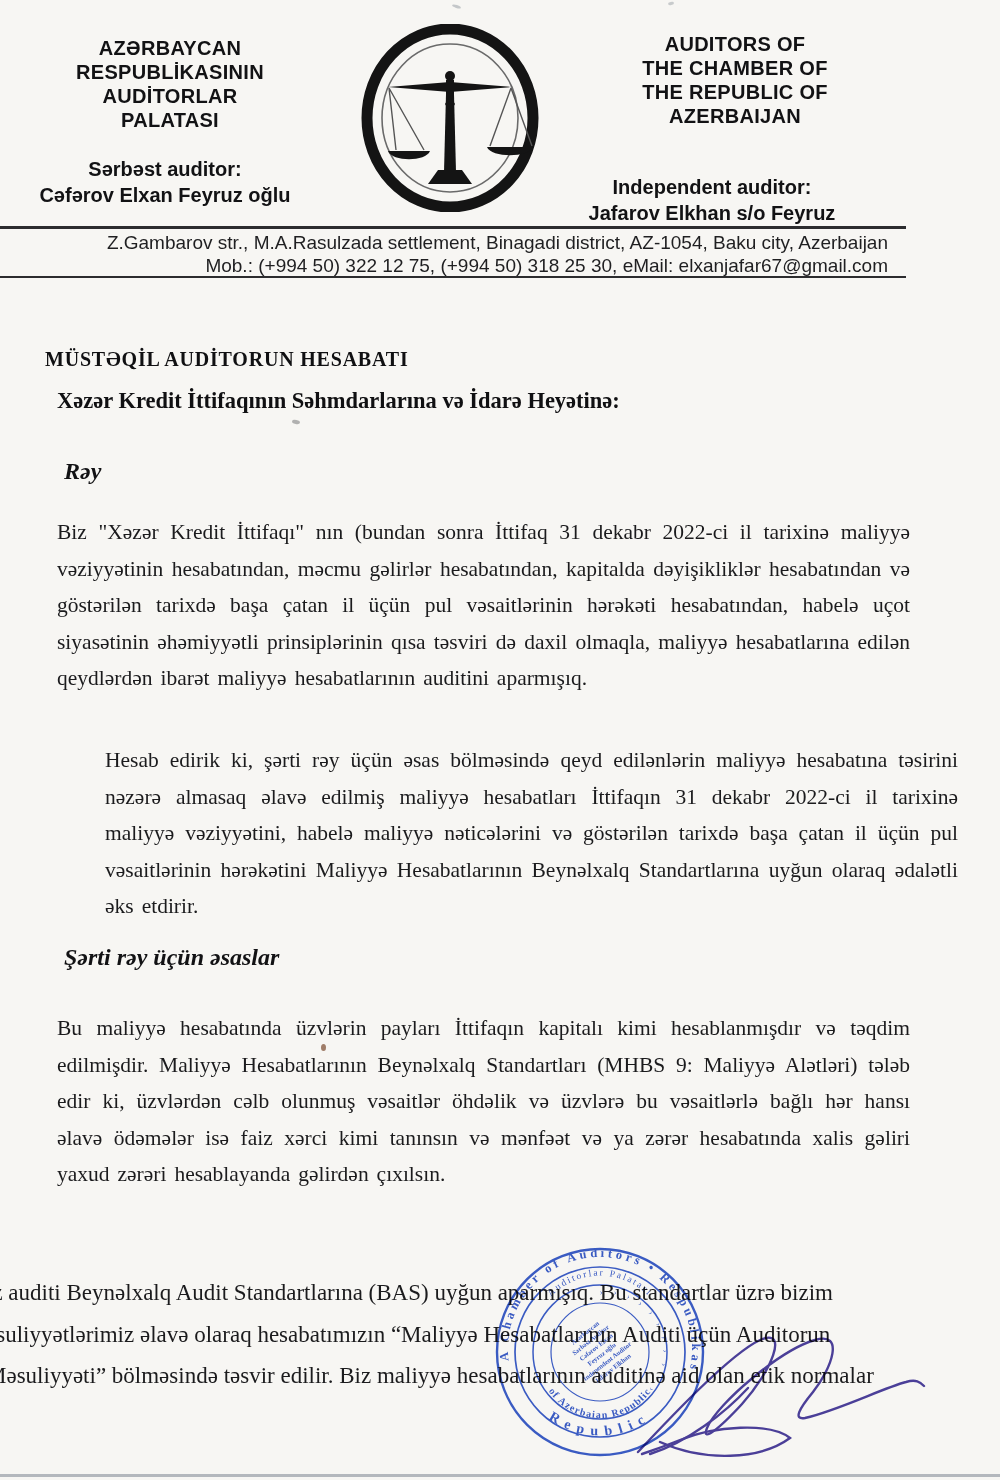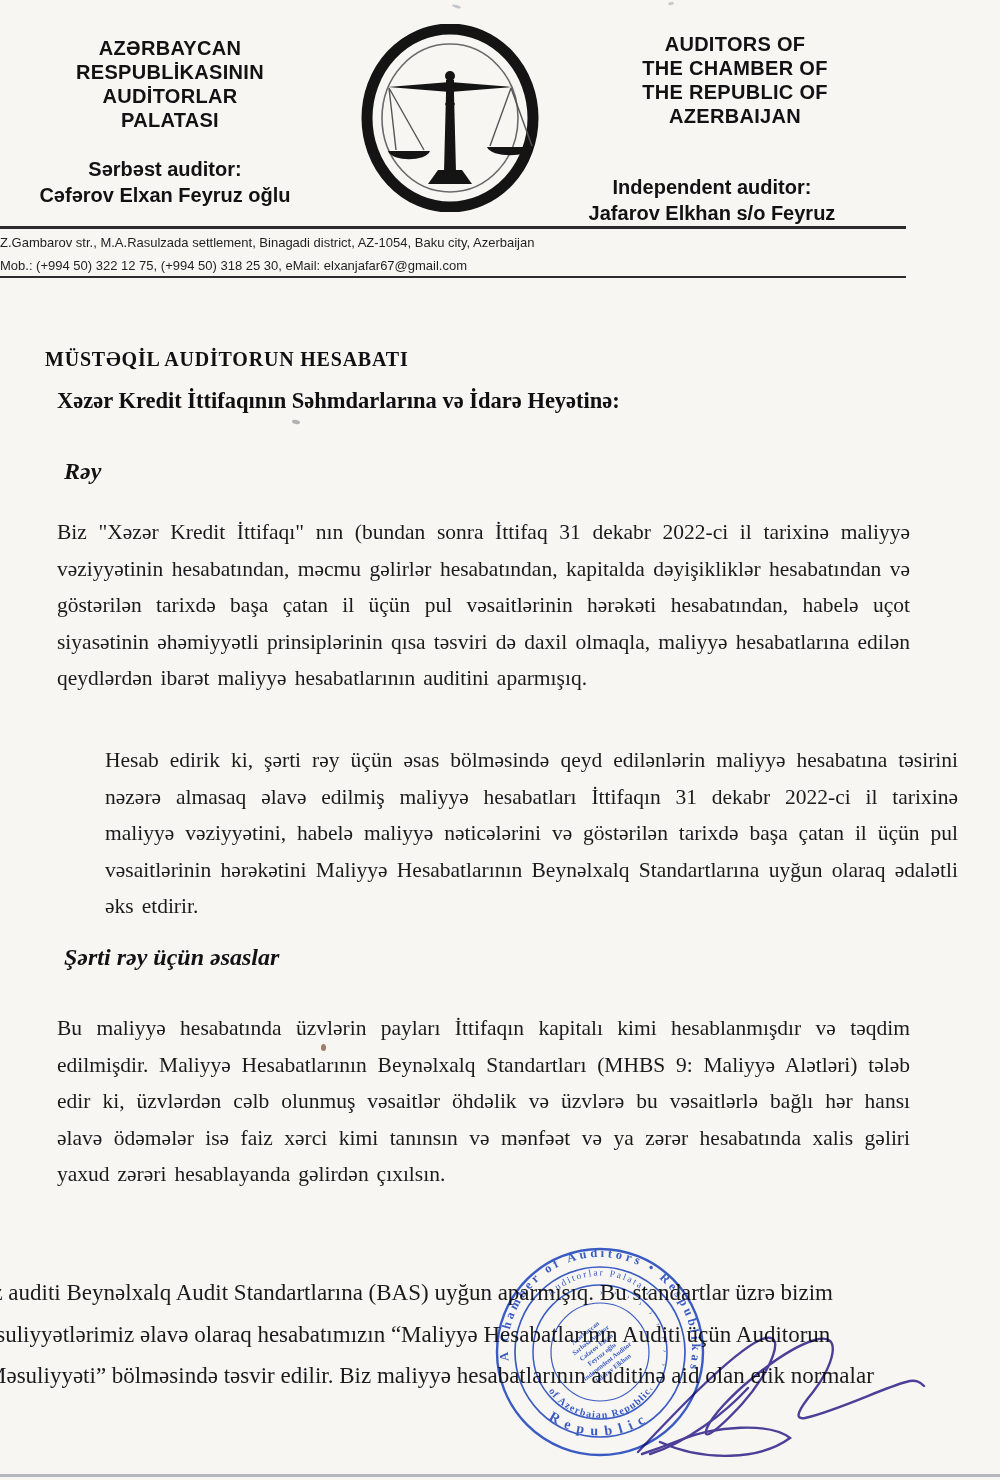--- a/index.html
+++ b/index.html
@@ -14,22 +14,22 @@
   .org-left{left:28px;top:36px;width:284px;}
   .org-right{left:588px;top:32px;width:294px;}
   .hdr-role{position:absolute;text-align:center;font-family:"Liberation Sans",sans-serif;
     font-weight:bold;font-size:20px;line-height:26px;color:#121214;}
   .role-left{left:0px;top:156px;width:330px;}
   .role-right{left:554px;top:160px;width:316px;margin-top:14px;}
   .logo{position:absolute;left:358px;top:24px;width:184px;height:188px;}
   .rule{position:absolute;left:0;background:#2c2c2e;}
   .rule-top{top:226px;width:906px;height:3px;}
   .rule-bottom{top:276px;width:906px;height:2px;}
-  .address{position:absolute;left:0;top:231px;width:888px;text-align:left;
-    font-family:"Liberation Sans",sans-serif;font-size:13px;line-height:23px;color:#1f1f21;}
+  .address{position:absolute;left:0;top:231px;width:888px;text-align:right;
+    font-family:"Liberation Sans",sans-serif;font-size:19px;line-height:23px;color:#1f1f21;}
   
   .rpt-title{position:absolute;left:45px;top:348px;font-weight:bold;font-size:20px;letter-spacing:.8px;color:#101012;}
   .rpt-addressee{position:absolute;left:57px;top:388px;font-weight:bold;font-size:22.5px;color:#101012;font-family:Liberation Serif, serif;}
   .sec-h{position:absolute;left:64px;font-weight:bold;font-style:italic;font-size:24px;color:#121214;}
   .h-opinion{top:458px;}
   .h-basis{top:944px;}
   .para{position:absolute;left:57px;width:853px;font-size:21.5px;line-height:36.6px;
     text-align:justify;word-spacing:2.6px;color:#1b1b1d;}
   .p1{top:514px;}
   .p2{top:742px;margin-left:48px;}

